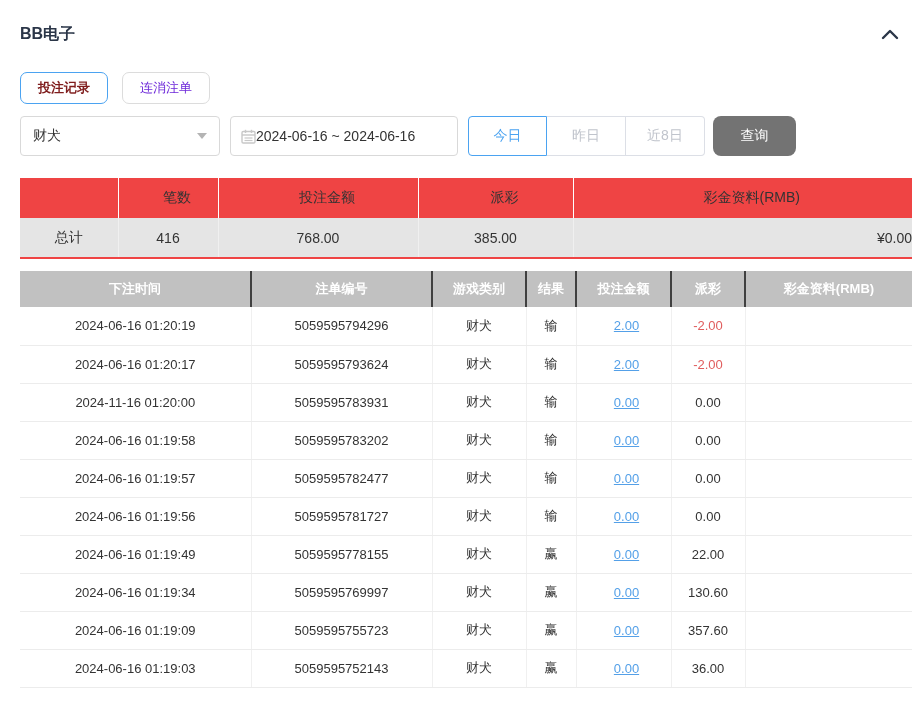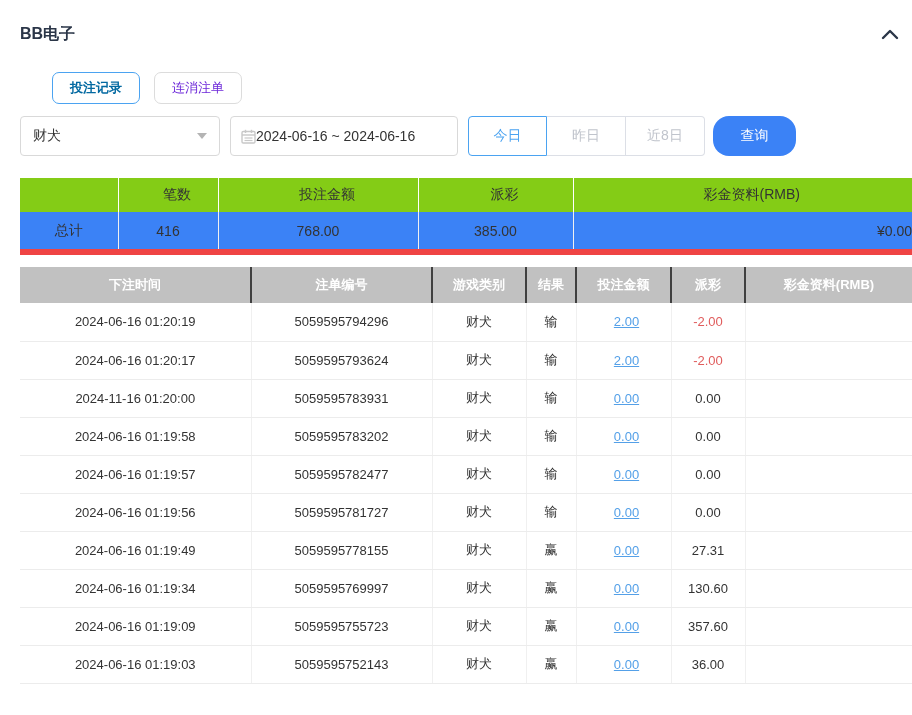--- a/index.html
+++ b/index.html
@@ -9,47 +9,47 @@
 
   
   .hd { display:flex; align-items:center; justify-content:space-between; padding-right:10px; }
   .hd-title { font-size:16px; font-weight:bold; color:#2b3648; }
   .collapse-btn { width:24px; height:24px; display:flex; align-items:center; justify-content:center; cursor:pointer; }
 
   
   .tabs { display:flex; gap:14px; margin-top:26px; }
   .tab { height:32px; padding:0 17px; display:flex; align-items:center; border-radius:7px;
     border:1px solid #dcdcdc; color:#6d28d9; font-size:13px; background:#fff; cursor:pointer; }
-  .tab.active { border-color:#4ba3f1; color:#0369a1; font-weight:bold;margin-left:32px; }
+  .tab.active { border-color:#4ba3f1; color:#7f1d1d; font-weight:bold; }
 
   
   .filters { display:flex; margin-top:12px; align-items:center; }
   .select { width:200px; height:40px; border:1px solid #d9d9d9; border-radius:4px; display:flex;
     align-items:center; padding:0 12px; font-size:14px; color:#333; justify-content:space-between; background:#fff; }
   .caret { width:0; height:0; border-left:5px solid transparent; border-right:5px solid transparent;
     border-top:6px solid #b4b4b4; }
   .daterange { width:228px; height:40px; border:1px solid #d9d9d9; border-radius:4px; display:flex;
     align-items:center; padding:0 10px; margin-left:10px; font-size:14px; color:#333; gap:0; background:#fff; }
   .seg { display:flex; margin-left:10px; }
   .seg-btn { width:79px; height:40px; display:flex; align-items:center; justify-content:center;
     font-size:14px; background:#fff; border:1px solid #dcdfe6; border-left:none; color:#c0c4cc; cursor:pointer; }
   .seg-btn:first-child { border-left:1px solid #dcdfe6; border-radius:4px 0 0 4px; }
   .seg-btn:last-child { border-radius:0 4px 4px 0; }
   .seg-btn.active { border:1px solid #4ba3f1; color:#4ba3f1; }
-  .search-btn { width:83px; height:40px; margin-left:8px; background:#3b82f6; border:none; border-radius:16px;
+  .search-btn { width:83px; height:40px; margin-left:8px; background:#737373; border:none; border-radius:8px;
     color:#fff; font-size:14px; display:flex; align-items:center; justify-content:center; cursor:pointer; }
 
   
   table { border-collapse:collapse; table-layout:fixed; width:892px; }
   td,th { font-weight:normal; text-align:center; overflow:hidden; white-space:nowrap; }
 
   .sum-table { margin-top:22px; font-size:14px; }
-  .sum-table th { background:#84cc16; height:34px; border-right:1px solid #fff; color:#333;padding-left:18px; }
+  .sum-table th { background:#ef4444; height:40px; border-right:1px solid #fff; color:#333;padding-left:18px; }
   .sum-table th:last-child { border-right:none; }
-  .sum-table td { background:#3b82f6; height:40px; border-right:1px solid #f0f0f0; border-bottom:6px solid #ef4444; }
+  .sum-table td { background:#e5e5e5; height:40px; border-right:1px solid #f0f0f0; border-bottom:2px solid #ef4444; }
   .sum-table td:last-child { border-right:none;text-align:right; }
 
   .main-table { margin-top:12px; font-size:13px; }
   .main-table th { background:#c1c1c1; color:#fff; font-weight:bold; height:36px; border-right:2px solid #404040; }
   .main-table th:last-child { border-right:none; }
   .main-table td { height:38px; background:#fff; border-bottom:1px solid #ececec; border-right:1px solid #f0f0f0; font-size:13px; }
   .main-table td:last-child { border-right:none; }
   .amt-link { color:#54a0e8; text-decoration:underline; cursor:pointer;margin-left:6px; }
   .neg { color:#e05c5c; }
 
@@ -201,21 +201,21 @@
           <td><a class="amt-link">0.00</a></td>
           <td>0.00</td>
           <td></td>
         </tr>
         <tr>
           <td>2024-06-16 01:19:49</td>
           <td>5059595778155</td>
           <td>财犬</td>
           <td>赢</td>
           <td><a class="amt-link">0.00</a></td>
-          <td>27.31</td>
+          <td>22.00</td>
           <td></td>
         </tr>
         <tr>
           <td>2024-06-16 01:19:34</td>
           <td>5059595769997</td>
           <td>财犬</td>
           <td>赢</td>
           <td><a class="amt-link">0.00</a></td>
           <td>130.60</td>
           <td></td>

